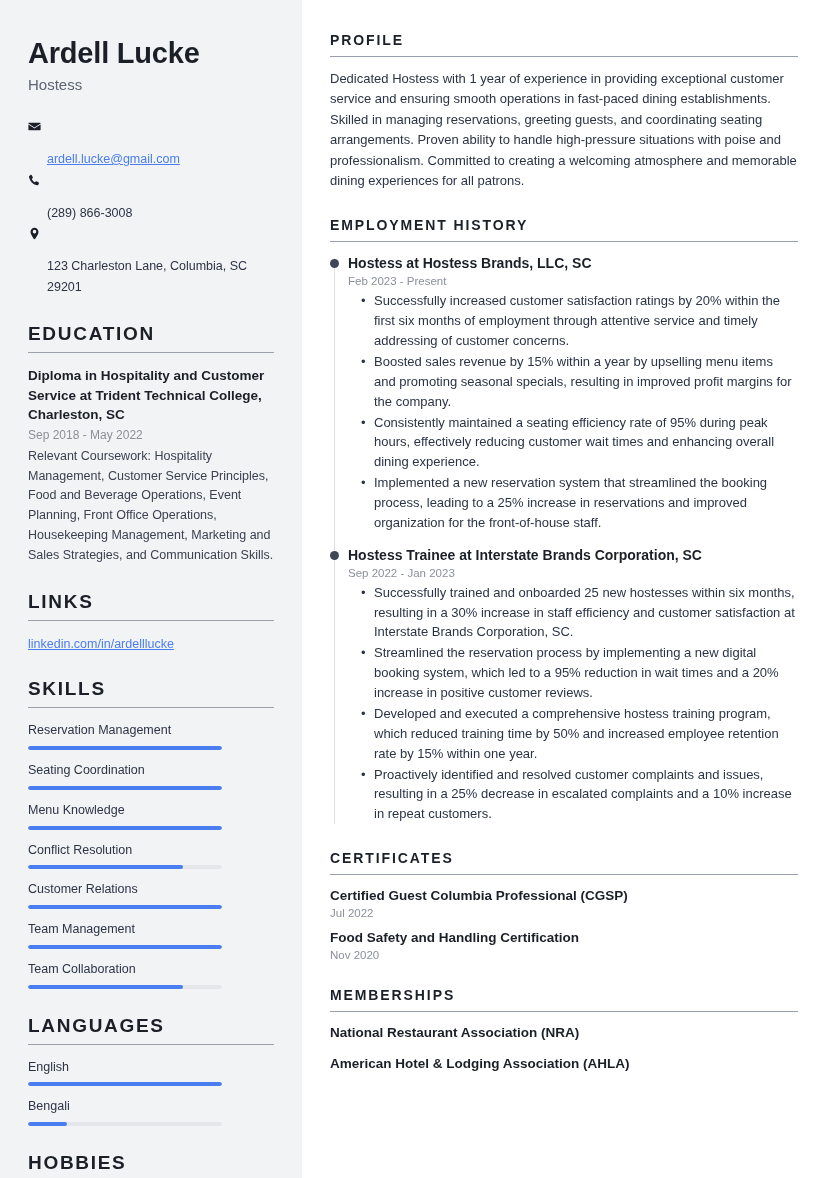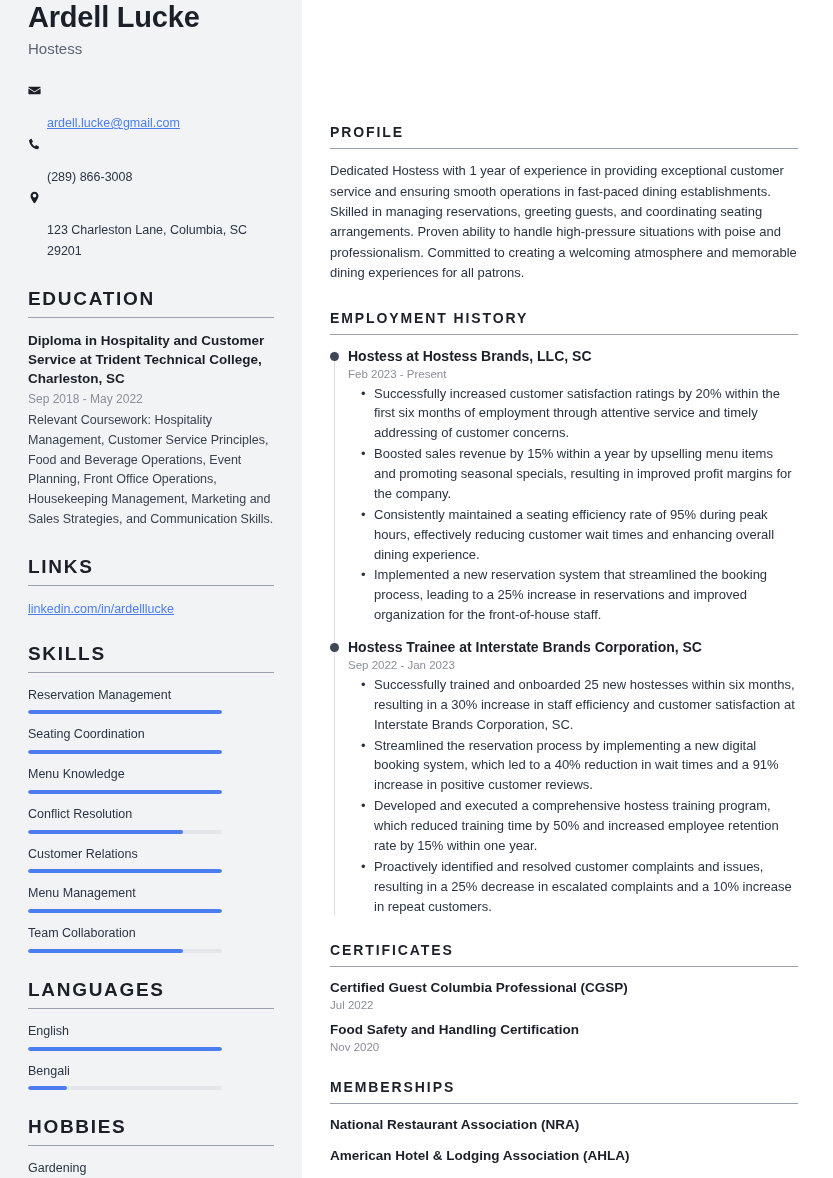--- a/index.html
+++ b/index.html
@@ -4,21 +4,21 @@
 <style>
   * { box-sizing: border-box; margin: 0; padding: 0; }
   html, body { width: 833px; height: 1178px; }
   body {
     font-family: "Liberation Sans", sans-serif;
     background: #ffffff;
     color: #2b3445;
     position: relative;
     overflow: hidden;
   }
-  .page { position: relative; width: 833px; height: 1178px; display: flex; background:#fff;align-items:flex-end; }
+  .page { position: relative; width: 833px; height: 1178px; display: flex; background:#fff; }
 
   
   .sidebar {
     width: 302px;
     background: #f2f3f5;
     padding: 38px 28px 0 28px;
     flex: 0 0 302px;
   }
   .name {
     font-size: 29px;
@@ -298,21 +298,21 @@
               <div class="bar-fill" style="width: 80%;"></div>
             </div>
         </div>
         <div class="skill-row">
           <div class="skill-label">Customer Relations</div>
           <div class="bar-track">
               <div class="bar-fill" style="width: 100%;"></div>
             </div>
         </div>
         <div class="skill-row">
-          <div class="skill-label">Menu Management</div>
+          <div class="skill-label">Team Management</div>
           <div class="bar-track">
               <div class="bar-fill" style="width: 100%;"></div>
             </div>
         </div>
         <div class="skill-row">
           <div class="skill-label">Team Collaboration</div>
           <div class="bar-track">
               <div class="bar-fill" style="width: 80%;"></div>
             </div>
         </div>
@@ -368,21 +368,21 @@
             <li>Consistently maintained a seating efficiency rate of 95% during peak hours, effectively reducing customer wait times and enhancing overall dining experience.</li>
             <li>Implemented a new reservation system that streamlined the booking process, leading to a 25% increase in reservations and improved organization for the front-of-house staff.</li>
           </ul>
         </div>
 
         <div class="job">
           <div class="job-head">Hostess Trainee at Interstate Brands Corporation, SC</div>
           <div class="job-date">Sep 2022 - Jan 2023</div>
           <ul class="bullets">
             <li>Successfully trained and onboarded 25 new hostesses within six months, resulting in a 30% increase in staff efficiency and customer satisfaction at Interstate Brands Corporation, SC.</li>
-            <li>Streamlined the reservation process by implementing a new digital booking system, which led to a 40% reduction in wait times and a 91% increase in positive customer reviews.</li>
+            <li>Streamlined the reservation process by implementing a new digital booking system, which led to a 95% reduction in wait times and a 20% increase in positive customer reviews.</li>
             <li>Developed and executed a comprehensive hostess training program, which reduced training time by 50% and increased employee retention rate by 15% within one year.</li>
             <li>Proactively identified and resolved customer complaints and issues, resulting in a 25% decrease in escalated complaints and a 10% increase in repeat customers.</li>
           </ul>
         </div>
 
       </div>
     </section>
 
     <section class="m-sec">
       <div class="m-head">CERTIFICATES</div>

